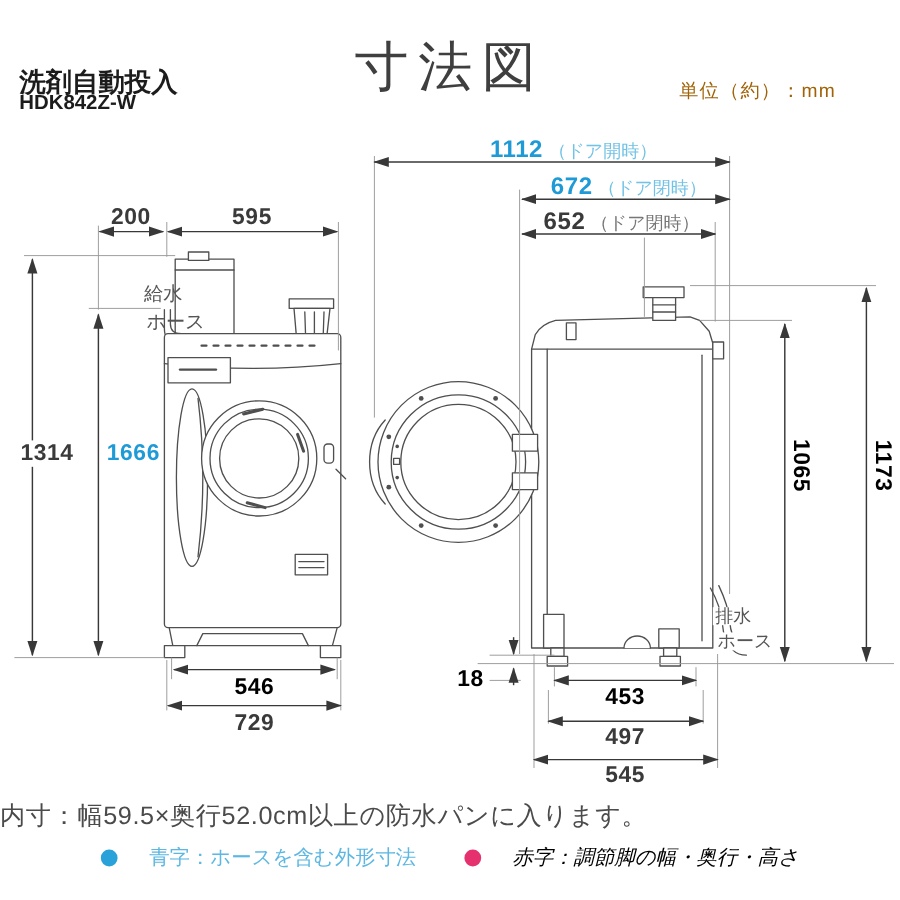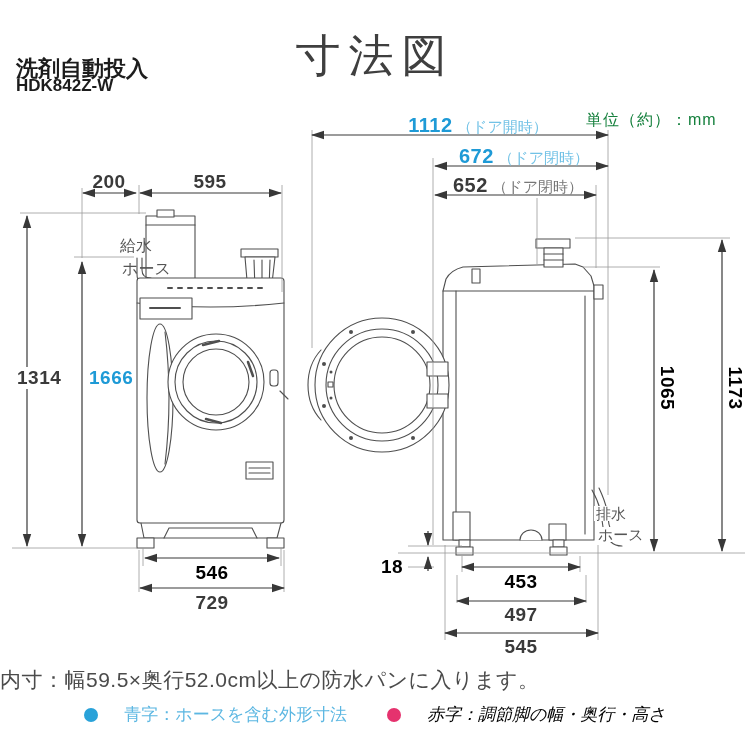--- a/index.html
+++ b/index.html
@@ -16,21 +16,21 @@
   .graynote{color:#777;font-weight:400;}
   .note-jp{font-size:15px;}
   .rot{transform:rotate(90deg);}
   .vlabel{position:absolute;width:56px;height:20px;text-align:center;}
   .hose{position:absolute;font-size:16px;color:#555;line-height:1;padding-left:36px;}
   .wbg{background:#fff;padding:0 2px;}
   .title{position:absolute;left:0;top:26px;width:750px;text-align:center;
          font-size:45px;letter-spacing:8px;color:#3f3f3f;font-weight:400;}
   .feature{position:absolute;left:16px;top:54px;font-size:22px;font-weight:700;color:#1c1c1c;}
   .model{position:absolute;left:16px;top:76px;font-size:17px;font-weight:700;color:#1c1c1c;}
-  .unit{position:absolute;left:586px;top:66px;font-size:16px;color:#15803d;letter-spacing:1px;margin-top:44px;}
+  .unit{position:absolute;left:566px;top:66px;font-size:16px;color:#a16207;letter-spacing:1px;}
   .footnote{position:absolute;left:0;top:666px;width:750px;text-align:left;
             font-size:21px;color:#4b4b4b;letter-spacing:.5px;}
   .legend{position:absolute;left:0;top:703px;width:750px;display:flex;justify-content:center;
           align-items:center;gap:26px;font-size:17px;}
   .dot{width:14px;height:14px;border-radius:50%;display:inline-block;flex:0 0 auto;}
   .dot-blue{background:#29a2d9;}
   .dot-red{background:#e5326e;margin-left:14px;}
   .legend-blue-text{color:#5cb7e2;}
   .legend-red-text{color:#000000;font-style:italic;}
 </style>

